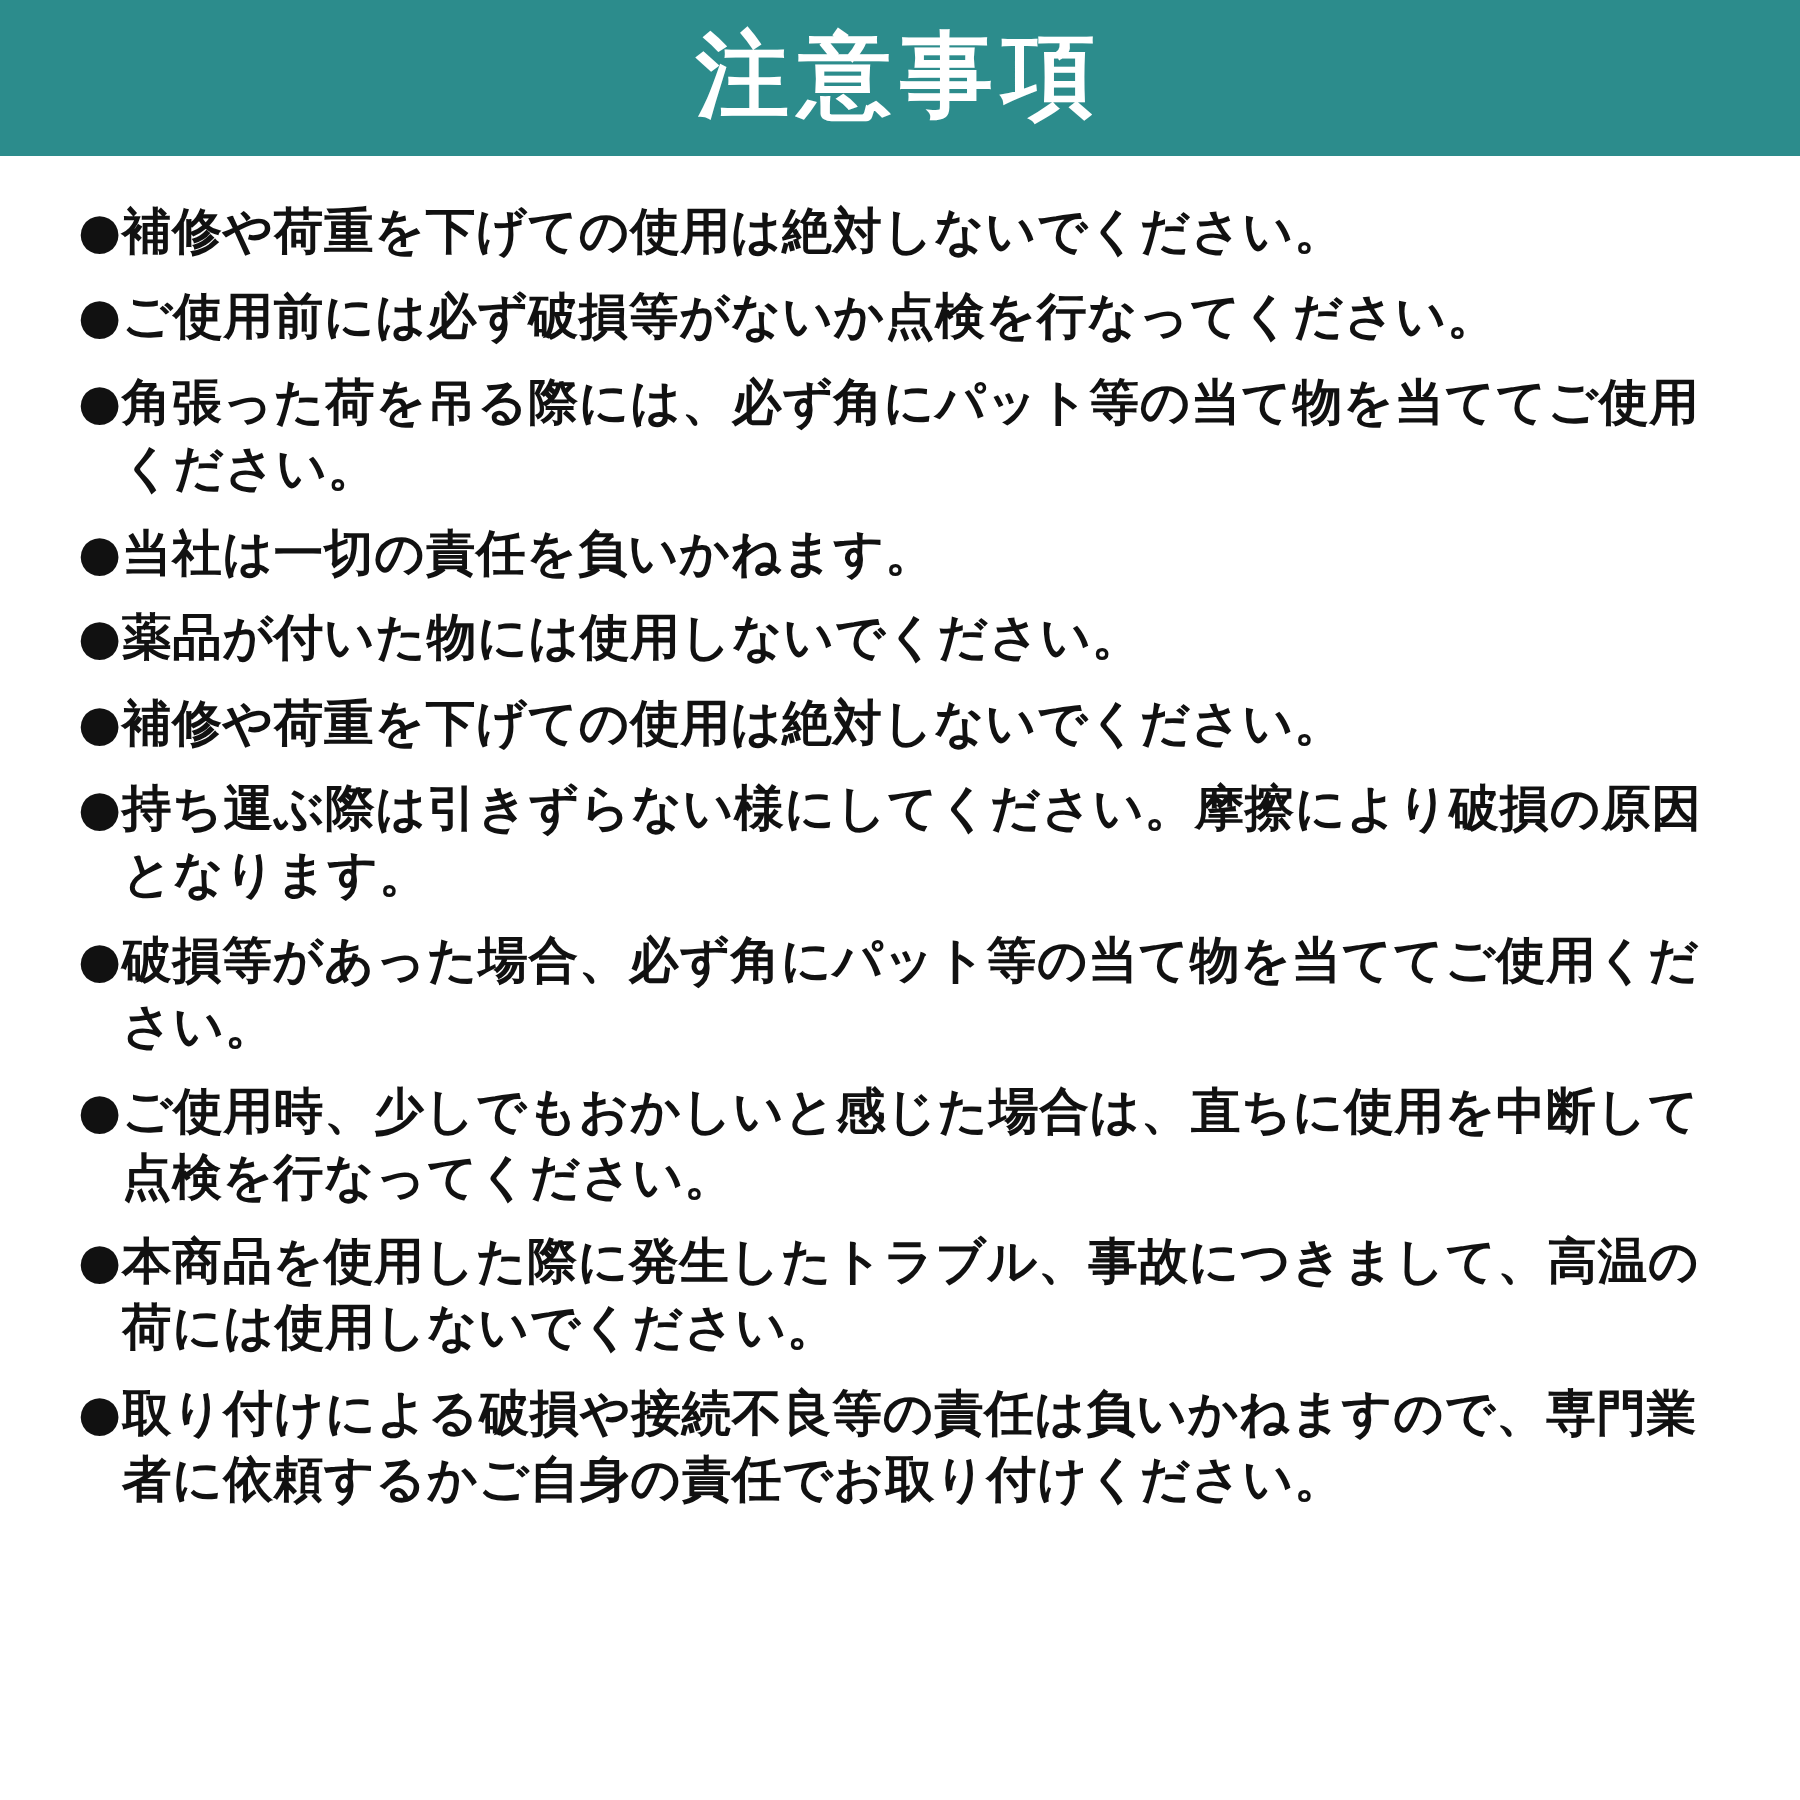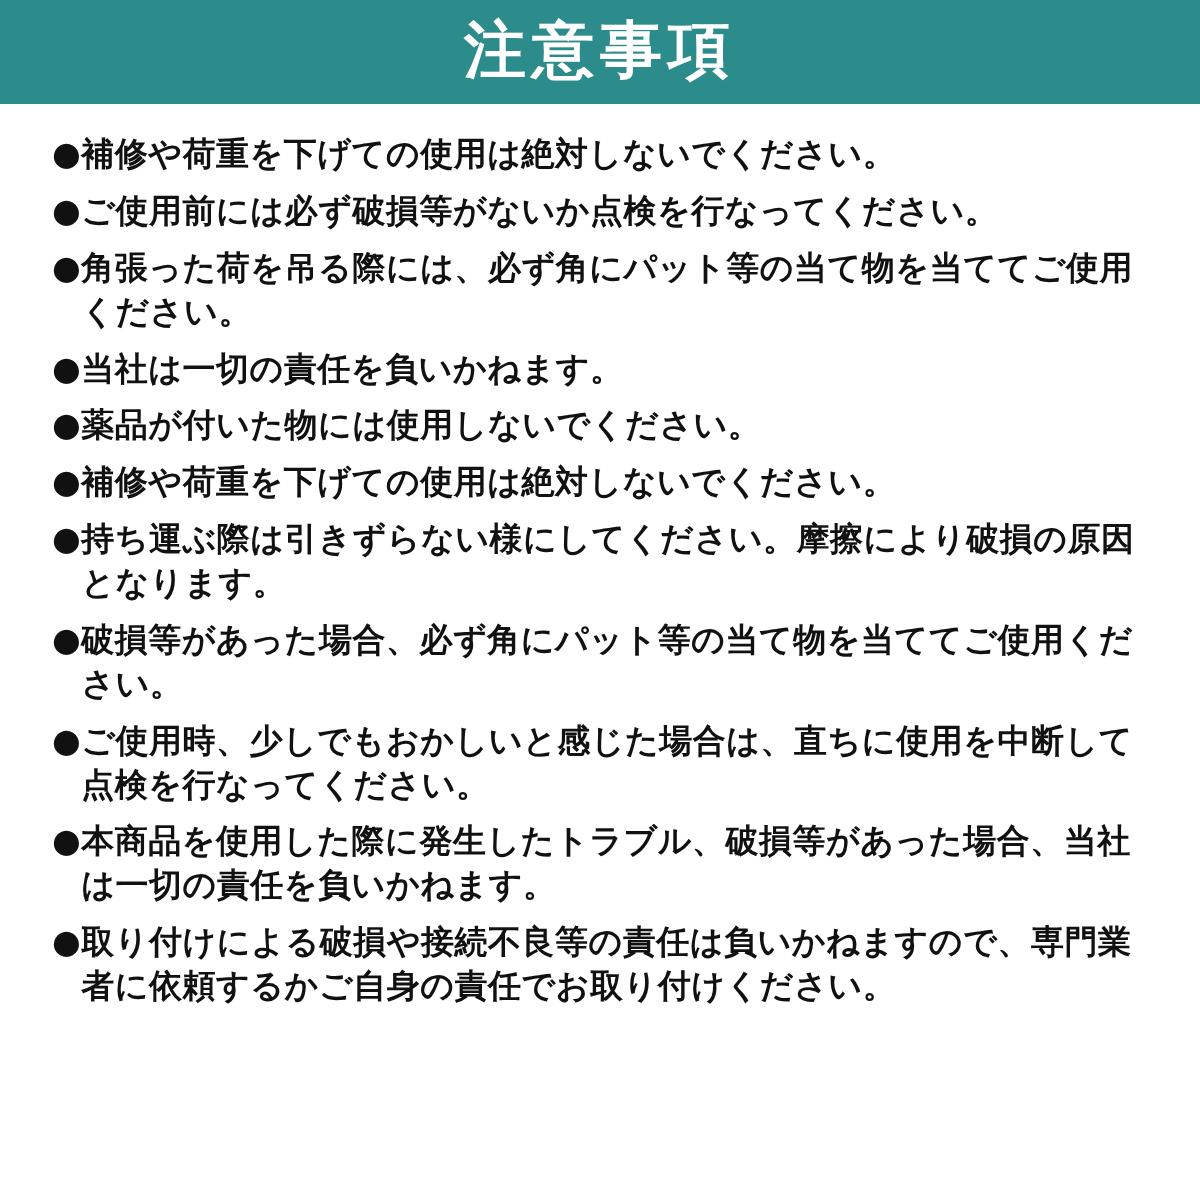--- a/index.html
+++ b/index.html
@@ -116,21 +116,21 @@
       <span class="note-text">破損等があった場合、必ず角にパット等の当て物を当ててご使用ください。</span>
     </div>
 
     <div class="note-item">
       <span class="note-bullet">●</span>
       <span class="note-text">ご使用時、少しでもおかしいと感じた場合は、直ちに使用を中断して点検を行なってください。</span>
     </div>
 
     <div class="note-item">
       <span class="note-bullet">●</span>
-      <span class="note-text">本商品を使用した際に発生したトラブル、破損等があった場合、当社は一切の責任を負いかねます。</span>
+      <span class="note-text">本商品を使用した際に発生したトラブル、事故につきまして、高温の荷には使用しないでください。</span>
     </div>
 
     <div class="note-item">
       <span class="note-bullet">●</span>
       <span class="note-text">取り付けによる破損や接続不良等の責任は負いかねますので、専門業者に依頼するかご自身の責任でお取り付けください。</span>
     </div>
 
   </div>
 </div>
 

